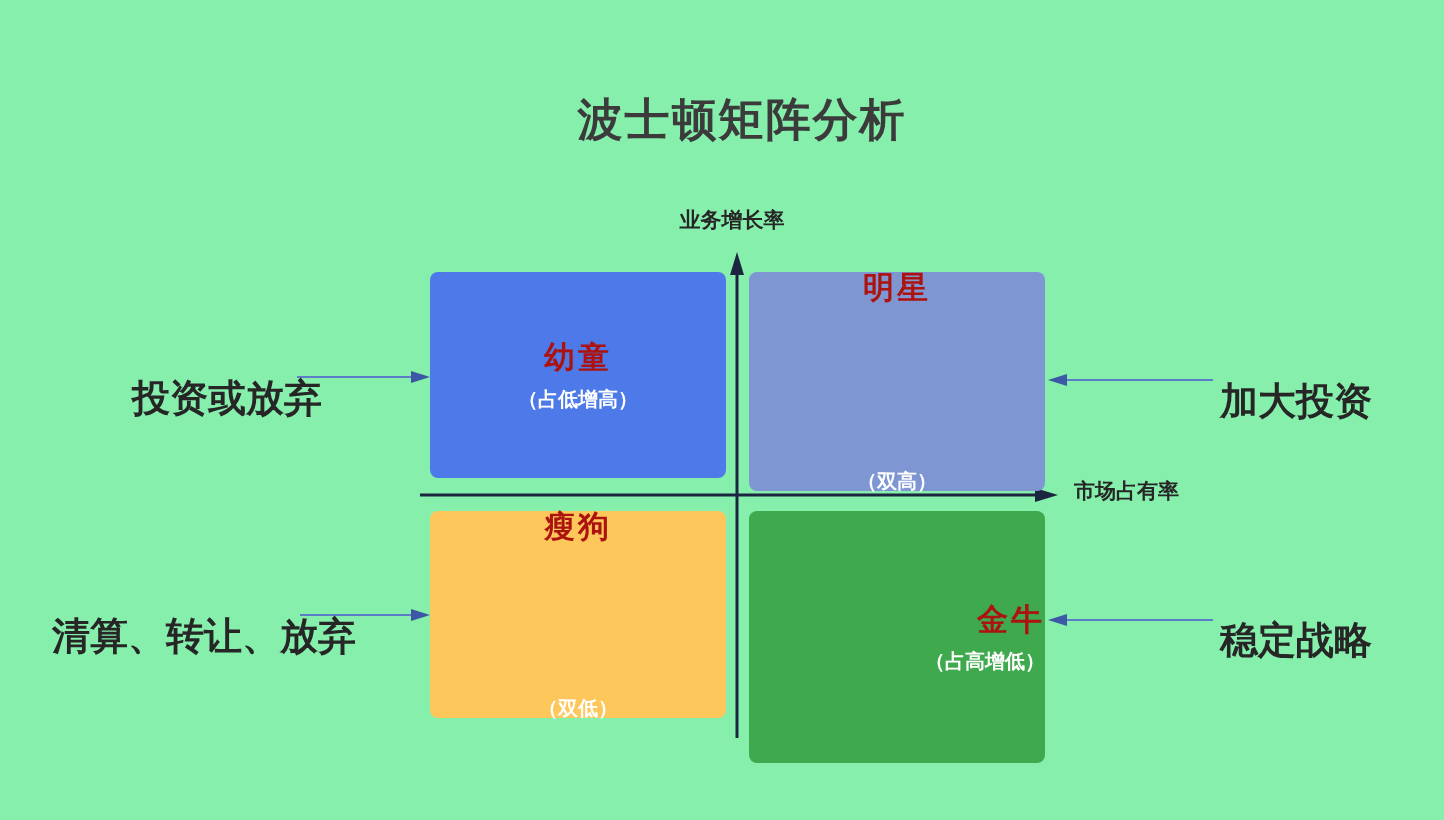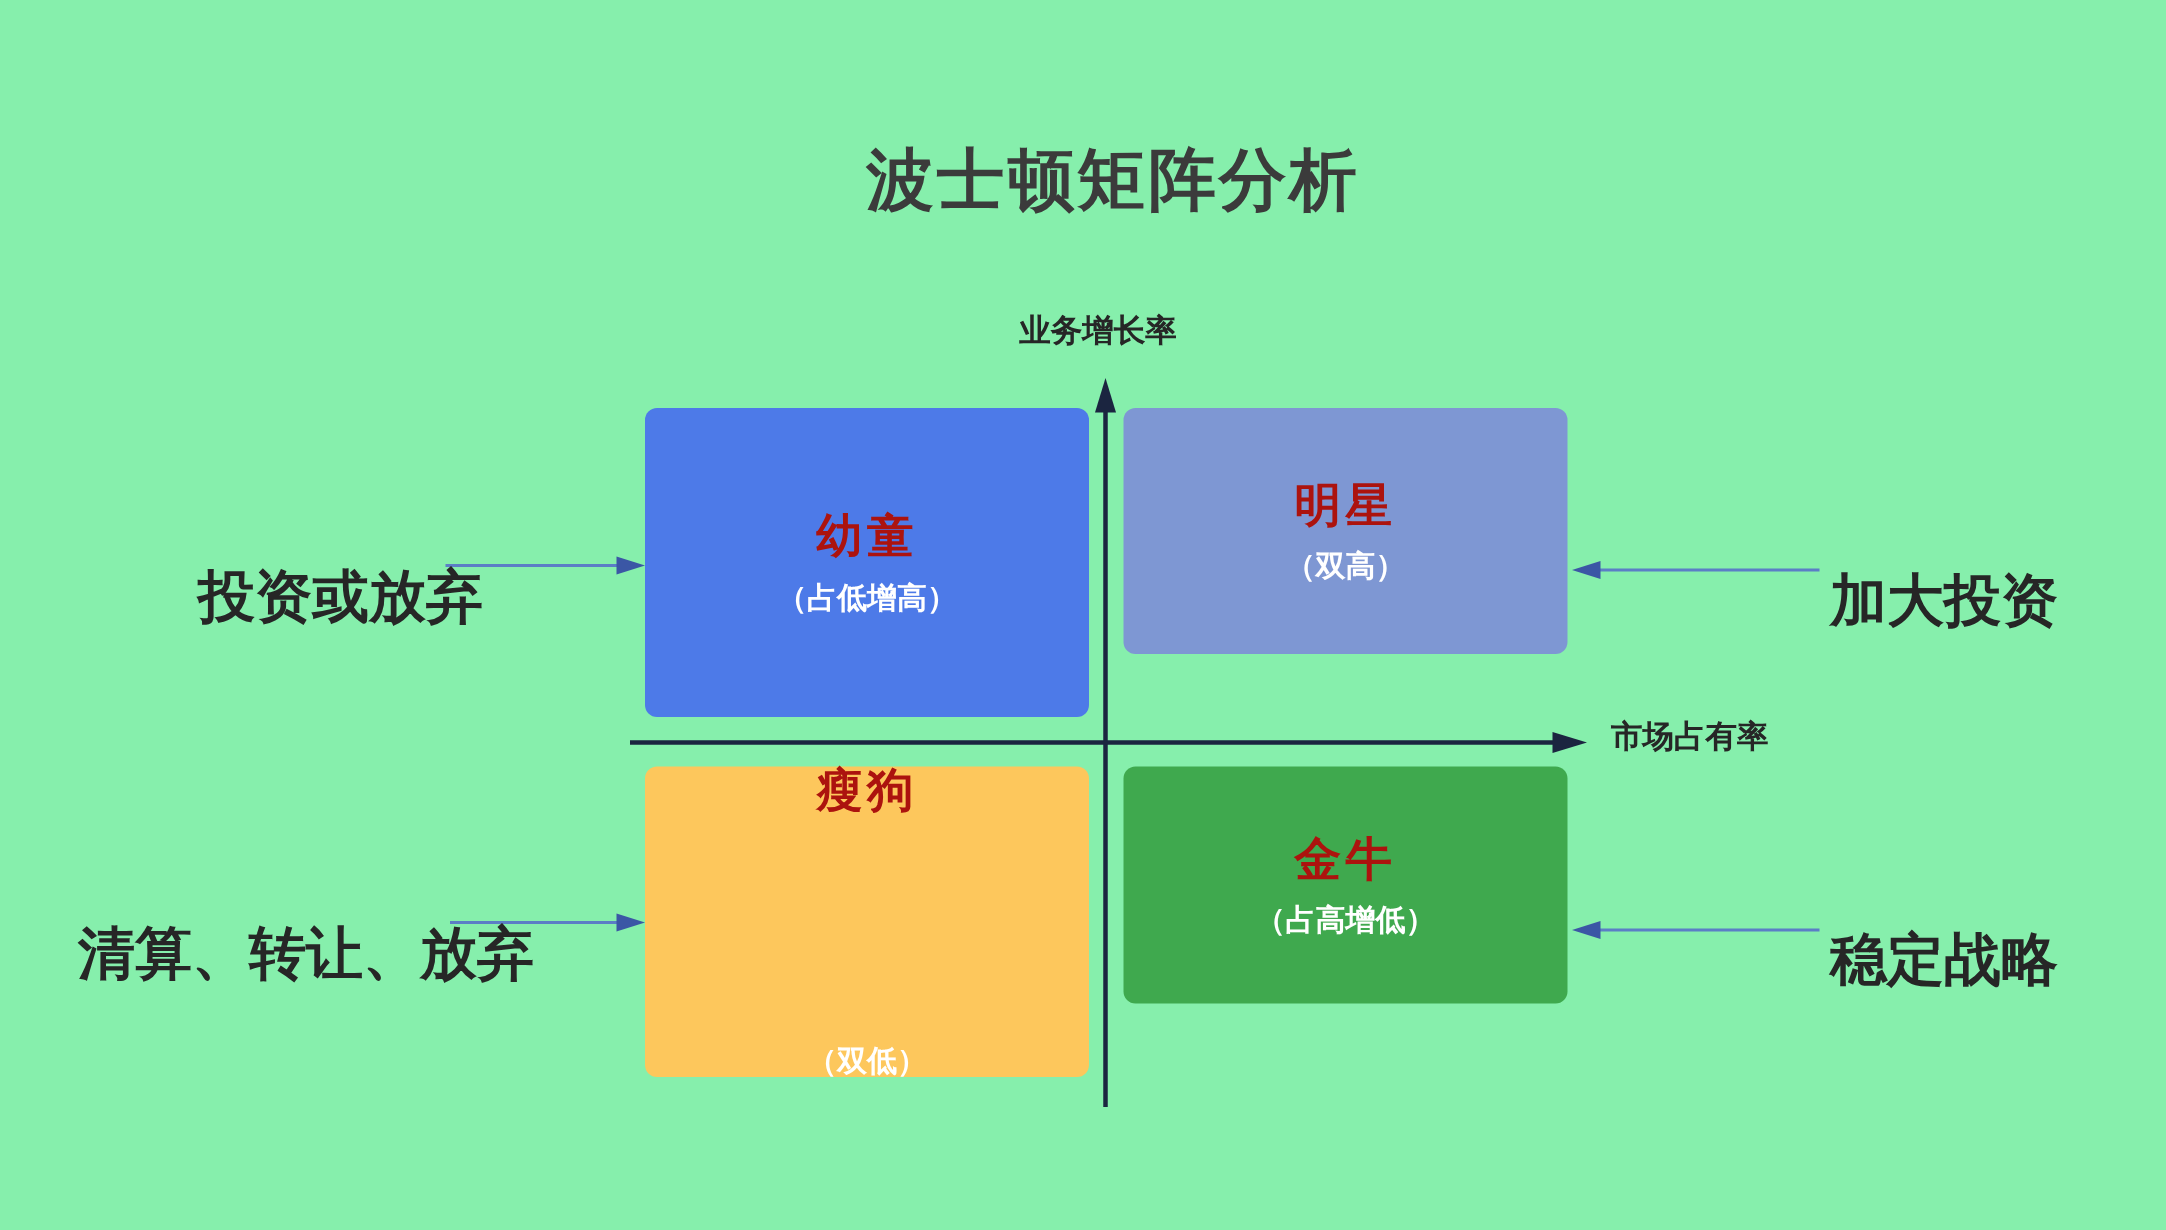--- a/index.html
+++ b/index.html
@@ -50,23 +50,23 @@
   .quadrant {
     position: absolute;
     width: 296px;
     border-radius: 8px;
     display: flex;
     flex-direction: column;
     align-items: center;
     justify-content: center;
   }
   .quadrant.tl { left: 430px; top: 272px; height: 206px; }
-  .quadrant.tr { left: 749px; top: 272px; height: 164px; }
+  .quadrant.tr { left: 749px; top: 272px; height: 219px; justify-content: space-between; }
   .quadrant.bl { left: 430px; top: 511px; height: 207px; justify-content: space-between; }
-  .quadrant.br { left: 749px; top: 511px; height: 158px; }
+  .quadrant.br { left: 749px; top: 511px; height: 252px; align-items: flex-end; }
   .quadrant-title {
     font-size: 31px;
     font-weight: 700;
     letter-spacing: 3px;
     line-height: 1;
   }
   .quadrant-subtitle {
     margin-top: 16px;
     font-size: 20px;
     font-weight: 700;

